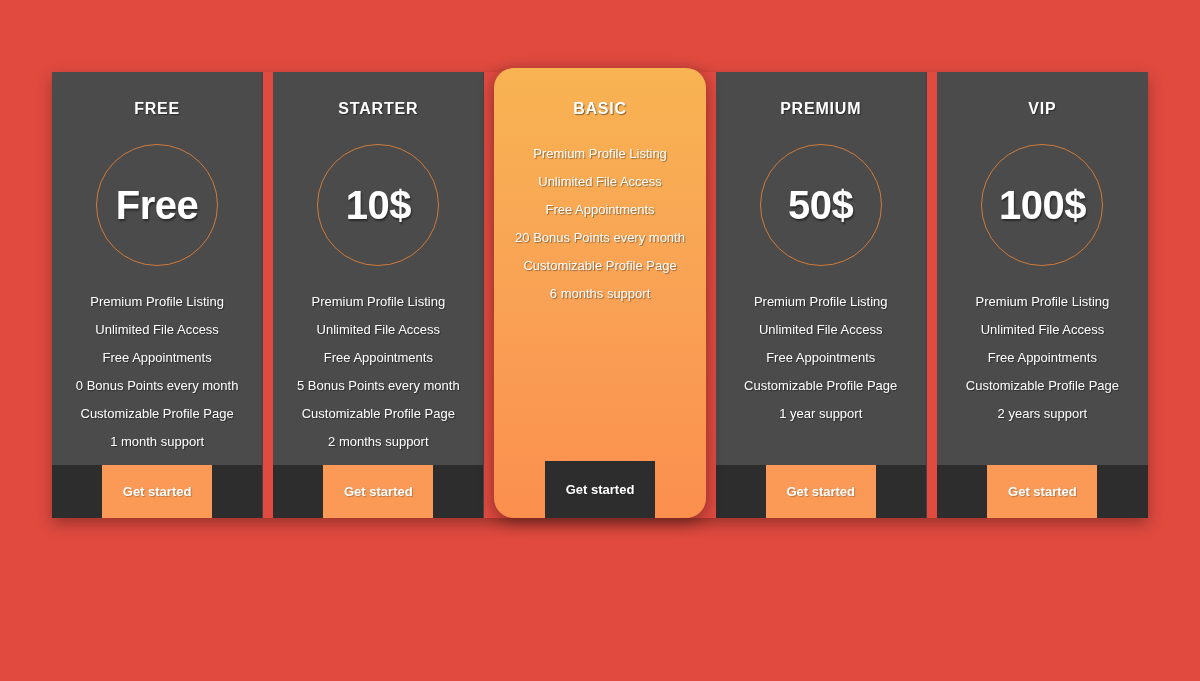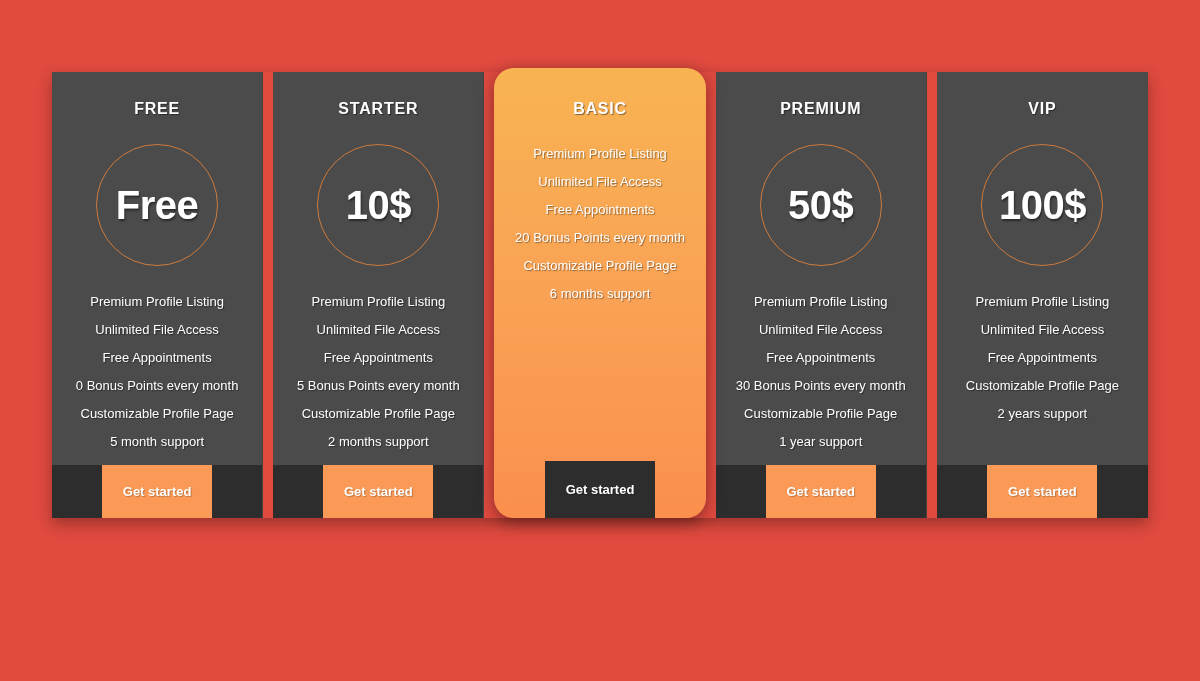--- a/index.html
+++ b/index.html
@@ -123,21 +123,21 @@
       <div class="plan-name">FREE</div>
       <div class="price-circle">
         <span class="price-text">Free</span>
       </div>
       <ul class="features">
         <li>Premium Profile Listing</li>
         <li>Unlimited File Access</li>
         <li>Free Appointments</li>
         <li>0 Bonus Points every month</li>
         <li>Customizable Profile Page</li>
-        <li>5 month support</li>
+        <li>1 month support</li>
       </ul>
       <div class="footer">
         <button class="cta">Get started</button>
       </div>
     </div>
     <div class="plan">
       <div class="plan-name">STARTER</div>
       <div class="price-circle">
         <span class="price-text">10$</span>
       </div>
@@ -169,21 +169,20 @@
     </div>
     <div class="plan">
       <div class="plan-name">PREMIUM</div>
       <div class="price-circle">
         <span class="price-text">50$</span>
       </div>
       <ul class="features">
         <li>Premium Profile Listing</li>
         <li>Unlimited File Access</li>
         <li>Free Appointments</li>
-        <li>30 Bonus Points every month</li>
         <li>Customizable Profile Page</li>
         <li>1 year support</li>
       </ul>
       <div class="footer">
         <button class="cta">Get started</button>
       </div>
     </div>
     <div class="plan">
       <div class="plan-name">VIP</div>
       <div class="price-circle">

